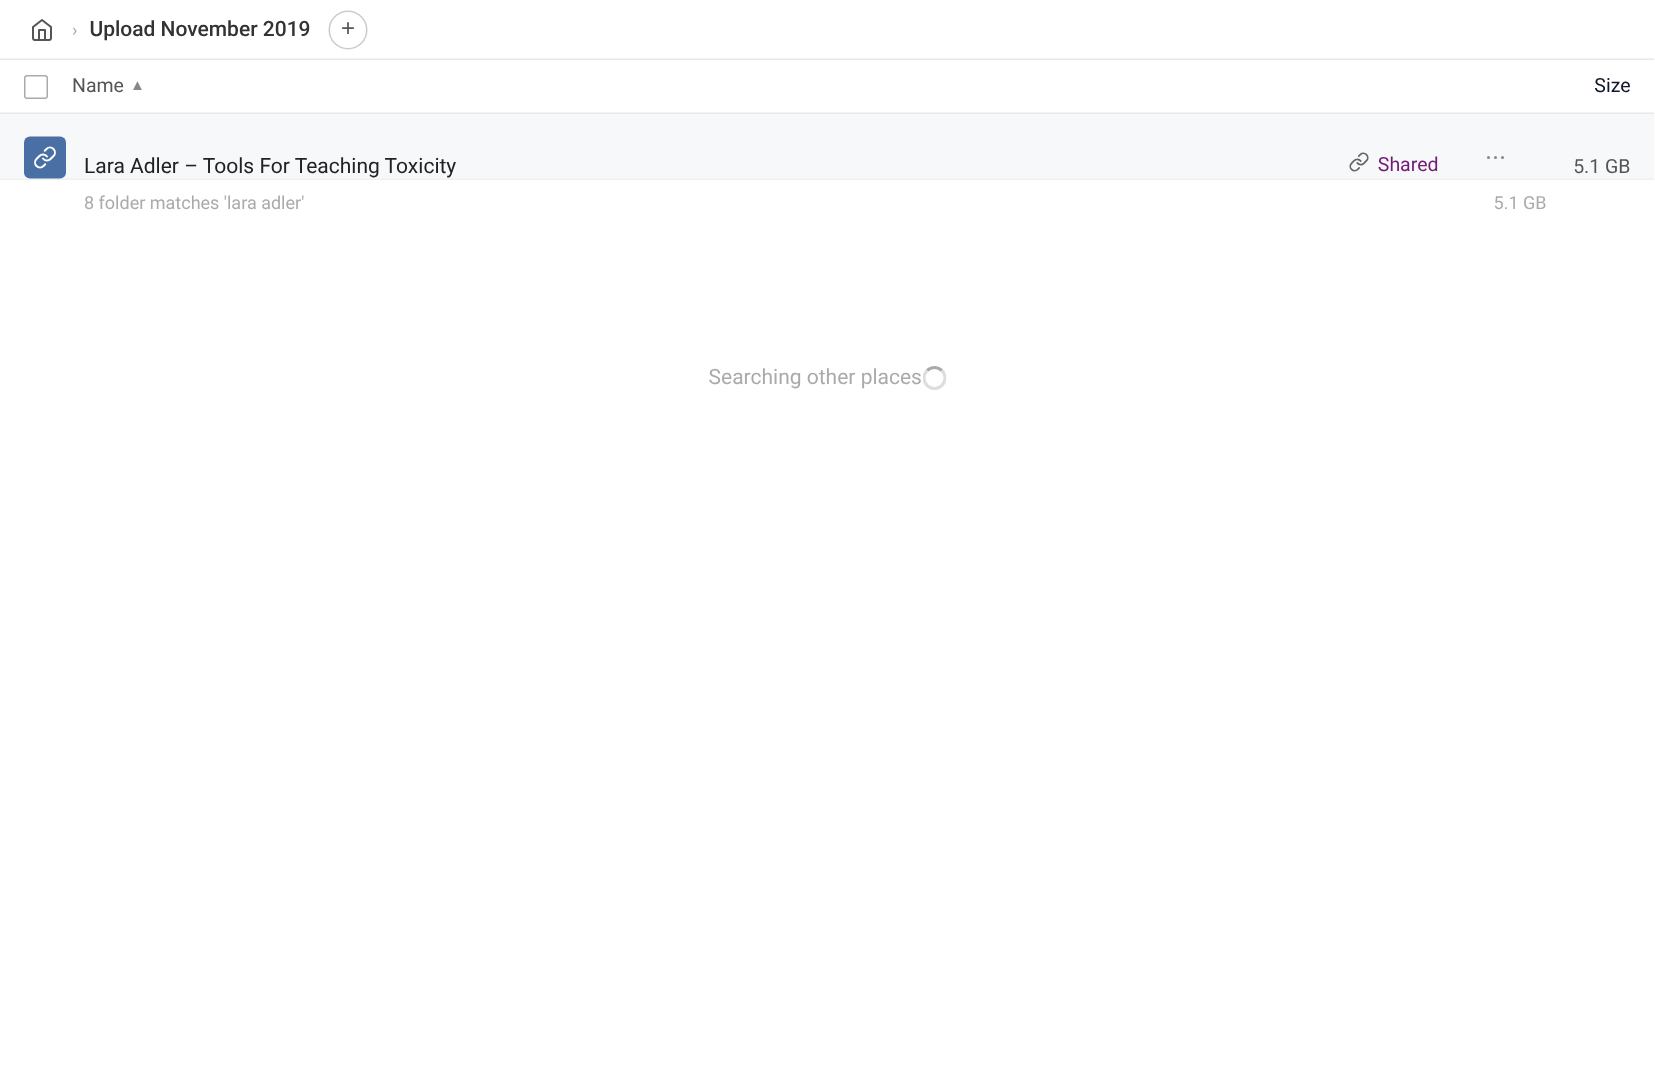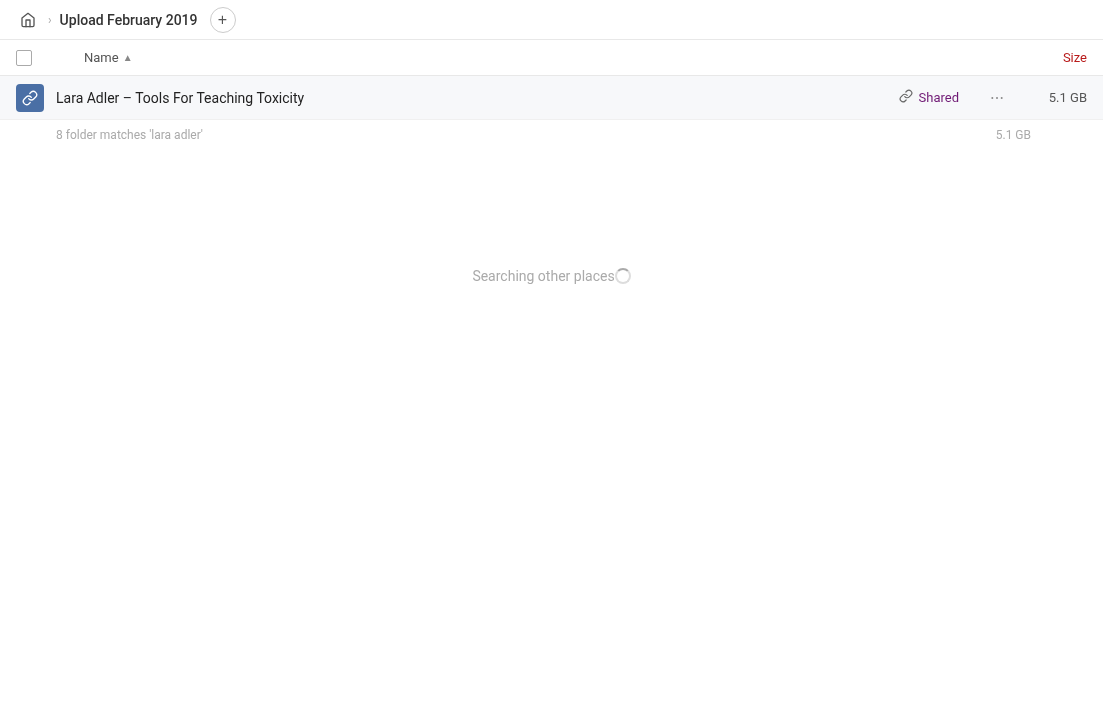--- a/index.html
+++ b/index.html
@@ -64,21 +64,20 @@
       margin-left: 4px;
     }
 
     
     .column-headers {
       display: flex;
       align-items: center;
       padding: 8px 16px;
       border-bottom: 1px solid #e8e8e8;
       height: 36px;
-      gap: 36px;
     }
 
     .checkbox-col {
       width: 32px;
       display: flex;
       align-items: center;
     }
 
     .checkbox {
       width: 16px;
@@ -101,27 +100,27 @@
 
     .sort-arrow {
       font-size: 10px;
       color: #888;
     }
 
     .size-col-header {
       width: 80px;
       text-align: right;
       font-size: 13px;
-      color: #b91c1c;
+      color: #0f172a;
     }
 
     
     .file-row {
       display: flex;
-      align-items: center;
+      align-items: flex-end;
       padding: 0 16px;
       height: 44px;
       border-bottom: 1px solid #f0f0f0;
       cursor: pointer;
       background: #f7f8fa;
     }
 
     .file-icon-wrap {
       width: 32px;
       display: flex;
@@ -199,21 +198,21 @@
       padding-right: 16px;
       font-size: 12px;
       color: #aaa;
     }
 
     
     .searching-area {
       display: flex;
       align-items: center;
       justify-content: center;
-      margin-top: 118px;
+      margin-top: 94px;
       gap: 0;
       text-align: center;
     }
 
     .searching-text {
       font-size: 14px;
       color: #aaa;
     }
 
     
@@ -234,21 +233,21 @@
 <body>
 
 <div class="header">
   <div class="home-icon-btn">
     <svg width="16" height="16" viewBox="0 0 24 24" fill="none" stroke="#555" stroke-width="2" stroke-linecap="round" stroke-linejoin="round">
       <path d="M3 9l9-7 9 7v11a2 2 0 0 1-2 2H5a2 2 0 0 1-2-2z"></path>
       <polyline points="9 22 9 12 15 12 15 22"></polyline>
     </svg>
   </div>
   <span class="breadcrumb-separator">›</span>
-  <span class="breadcrumb-text">Upload February 2019</span>
+  <span class="breadcrumb-text">Upload November 2019</span>
   <button class="add-btn">+</button>
 </div>
 
 <div class="column-headers">
   <div class="checkbox-col">
     <div class="checkbox"></div>
   </div>
   <div class="name-col-header">
     <span>Name</span>
     <span class="sort-arrow">▲</span>

